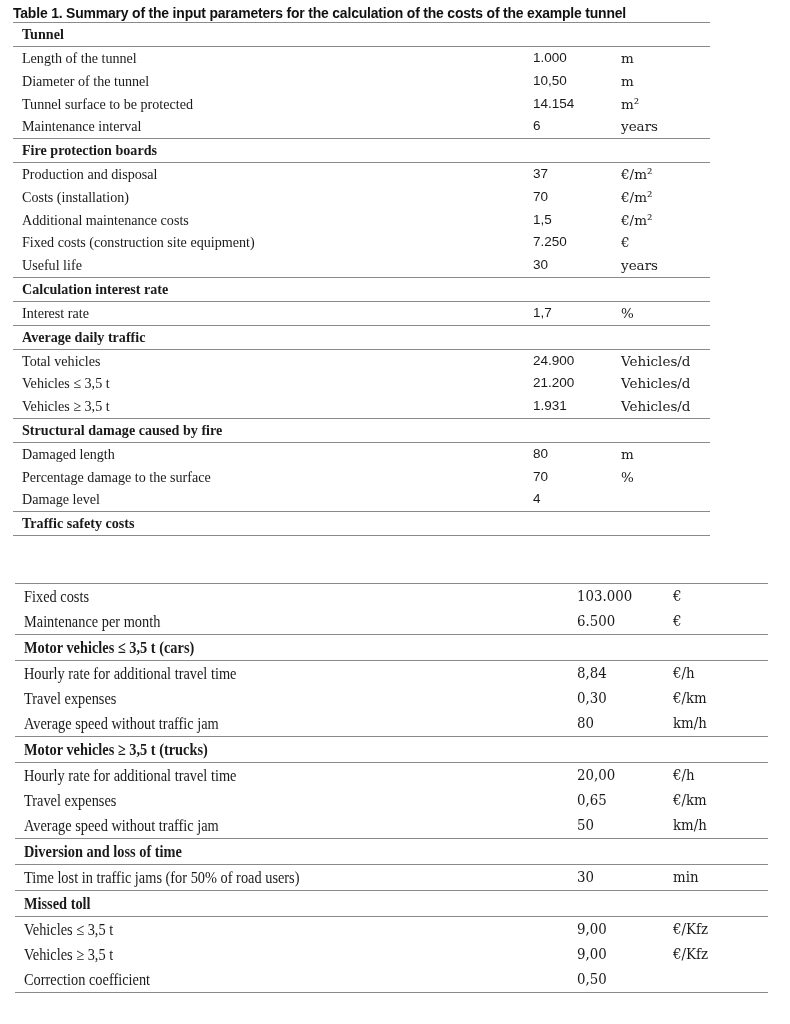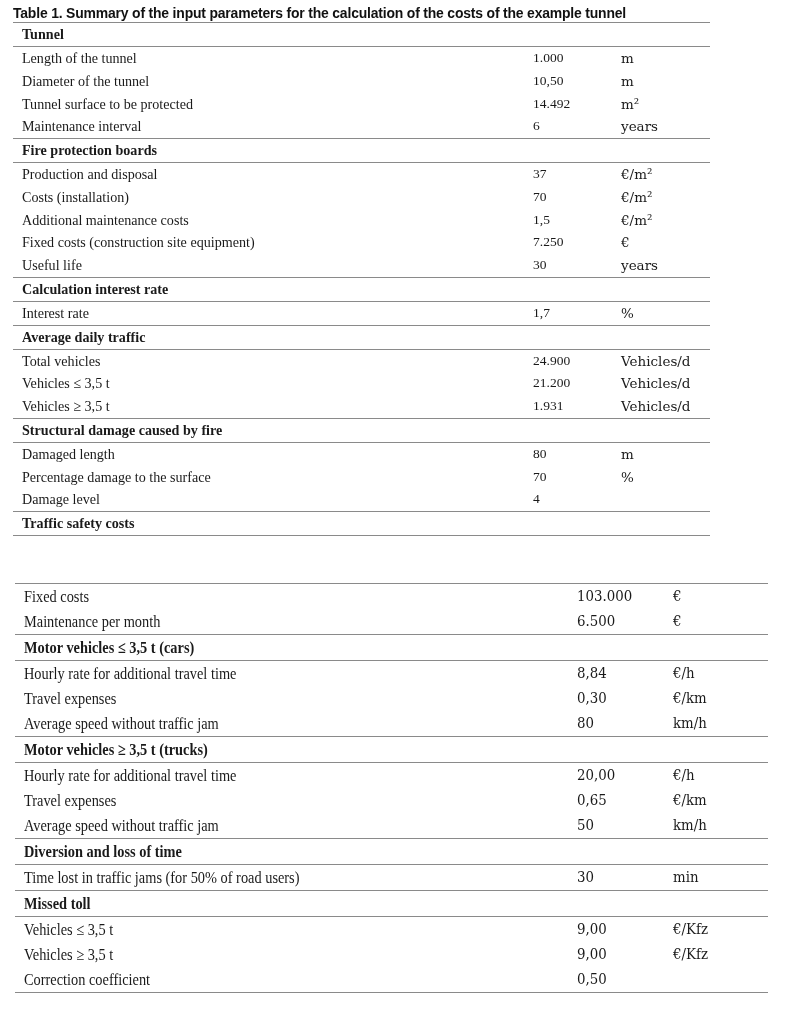--- a/index.html
+++ b/index.html
@@ -19,21 +19,21 @@
   .t1 .row.sec { height: 23px; }
   .t2 .row { height: 25px; }
   .cell { position: absolute; top: 0; line-height: 22.75px; }
   .t2 .cell { line-height: 25px; }
   .label {
     left: 9px; font-family: "Liberation Serif", serif; font-size: 15px;
     transform: scaleX(0.94); transform-origin: left center;
   }
   .t2 .label { left: 9px; font-size: 16.5px; transform: scaleX(0.87); }
   .sec .label { font-weight: bold; }
-  .t1 .value { left: 520px; font-family: Liberation Serif, serif; font-size: 13.5px; }
+  .t1 .value { left: 520px; font-family: Liberation Sans, sans-serif; font-size: 13.5px; }
   .t1 .unit  { left: 608px; font-family: "DejaVu Serif", serif; font-size: 13.5px; }
   .t2 .value { left: 562px; font-family: "DejaVu Serif", serif; font-size: 14.5px; transform: scaleX(0.92); transform-origin: left center; }
   .t2 .unit  { left: 658px; font-family: "DejaVu Serif", serif; font-size: 14.5px; transform: scaleX(0.92); transform-origin: left center; }
   .t2 .row:first-child { margin-top: 2px; }
 </style>
 </head>
 <body>
 
 <div class="title">Table 1. Summary of the input parameters for the calculation of the costs of the example tunnel</div>
 
@@ -49,21 +49,21 @@
       <span class="cell value">1.000</span>
       <span class="cell unit">m</span>
     </div>
   <div class="row">
       <span class="cell label">Diameter of the tunnel</span>
       <span class="cell value">10,50</span>
       <span class="cell unit">m</span>
     </div>
   <div class="row">
       <span class="cell label">Tunnel surface to be protected</span>
-      <span class="cell value">14.492</span>
+      <span class="cell value">14.154</span>
       <span class="cell unit">m²</span>
     </div>
   <div class="row">
       <span class="cell label">Maintenance interval</span>
       <span class="cell value">6</span>
       <span class="cell unit">years</span>
     </div>
   <div class="hline"></div>
 
   <div class="row sec">

